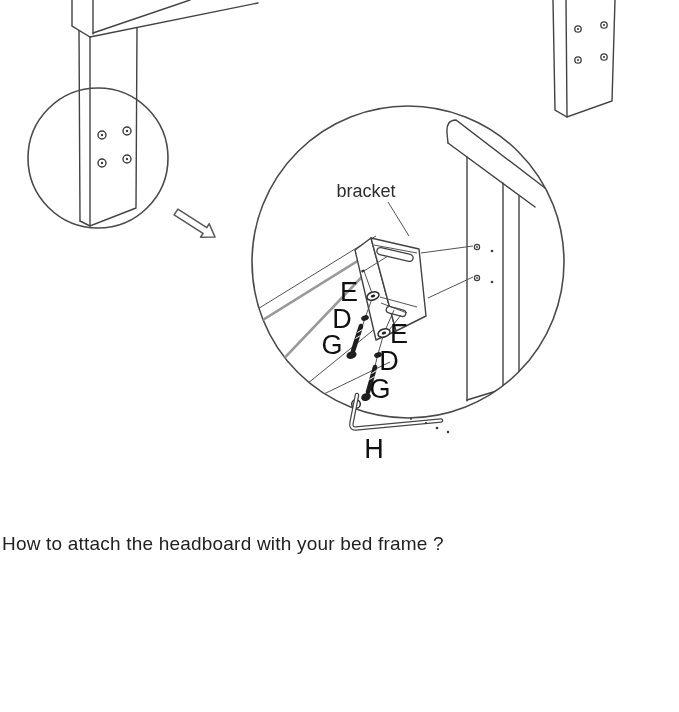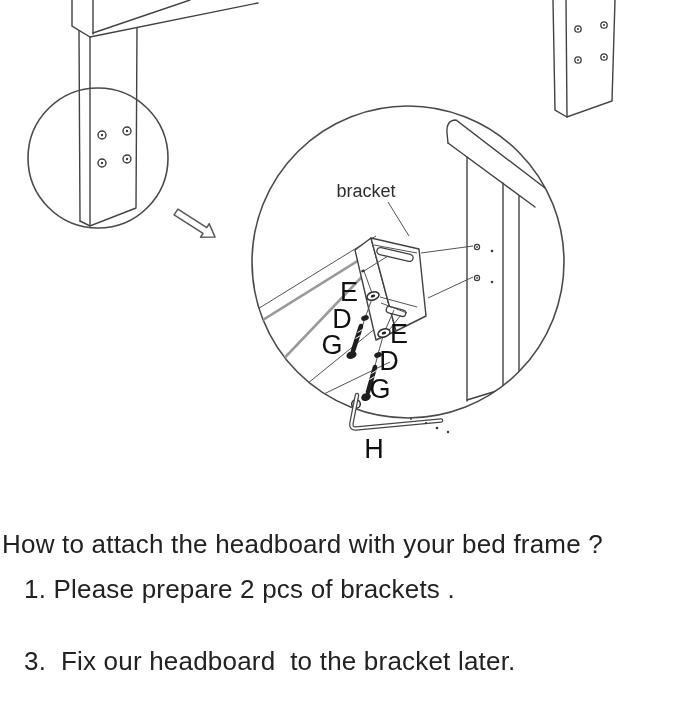--- a/index.html
+++ b/index.html
@@ -1,20 +1,20 @@
 <!DOCTYPE html>
 <html><head>
 <meta charset="utf-8">
 <style>
   html,body{margin:0;padding:0;background:#ffffff;}
   body{width:679px;height:712px;position:relative;overflow:hidden;
        font-family:"Liberation Sans",sans-serif;}
   #stage{position:absolute;left:0;top:0;width:561px;height:712px;}
   svg{display:block;}
-  .txt{position:absolute;color:#222;font-size:26px;line-height:26px;
+  .txt{position:absolute;color:#222;font-size:19px;line-height:26px;
        white-space:pre;letter-spacing:0.2px;}
   .ln{stroke:#424242;stroke-width:1.4;fill:none;stroke-linecap:round;}
   .thin{stroke:#4a4a4a;stroke-width:0.95;fill:none;}
   .thick{stroke:#9a9a9a;stroke-width:2.6;fill:none;stroke-linecap:round;}
   .whitefill{fill:#ffffff;stroke:#424242;stroke-width:1.4;stroke-linejoin:round;}
   .letter{font-family:"Liberation Sans",sans-serif;font-size:27px;fill:#101010;}
   .small-label{font-family:"Liberation Sans",sans-serif;font-size:18px;fill:#2e2e2e;}
   .dark{fill:#1f1f1f;}
 </style>
 </head>
@@ -146,15 +146,13 @@
           <circle cx="604" cy="25" r="1.1" fill="#3d3d3d"></circle>
       <circle cx="578" cy="60" r="3.2" fill="none" stroke="#3d3d3d" stroke-width="1.3"></circle>
           <circle cx="578" cy="60" r="1.1" fill="#3d3d3d"></circle>
       <circle cx="604" cy="57" r="3.2" fill="none" stroke="#3d3d3d" stroke-width="1.3"></circle>
           <circle cx="604" cy="57" r="1.1" fill="#3d3d3d"></circle>
     </g>
   </g>
 </svg>
 
   <div class="txt" style="left:2px;top:531px;">How to attach the headboard with your bed frame ?</div>
-  <div class="txt" style="left:24px;top:576px;">1. Please prepare 2 pcs of brackets .</div>
-  <div class="txt" style="left:24px;top:648px;">3.  Fix our headboard  to the bracket later.</div>
 </div>
 
 </body></html>

